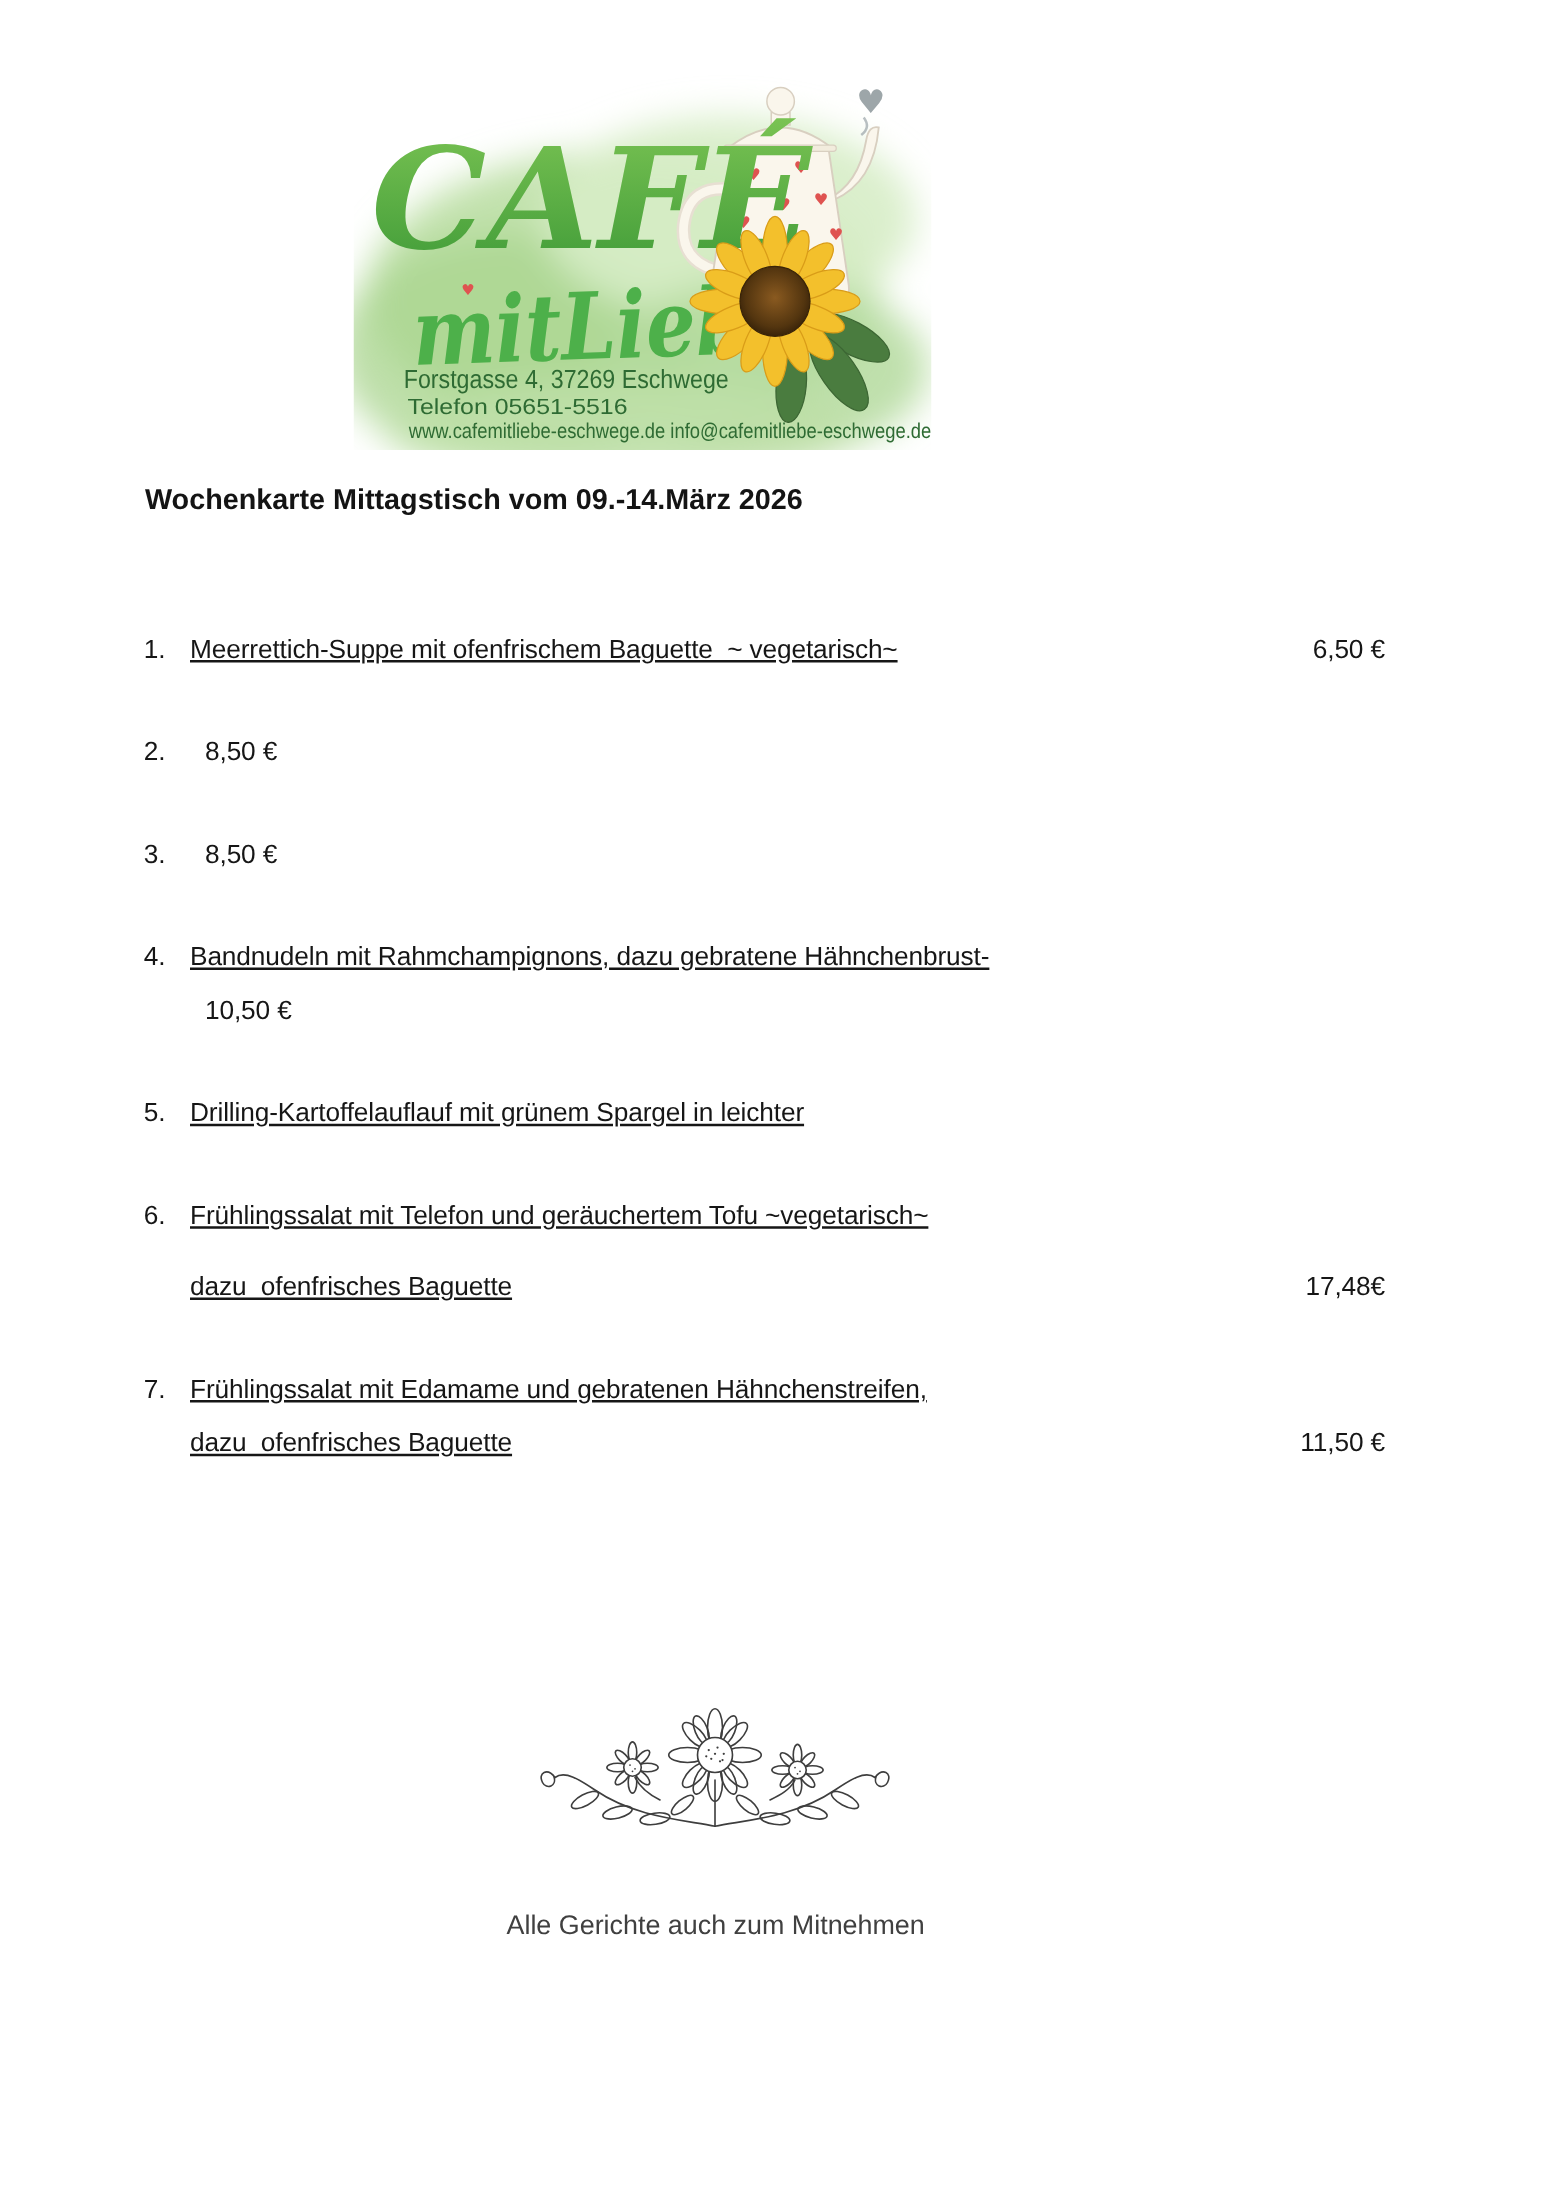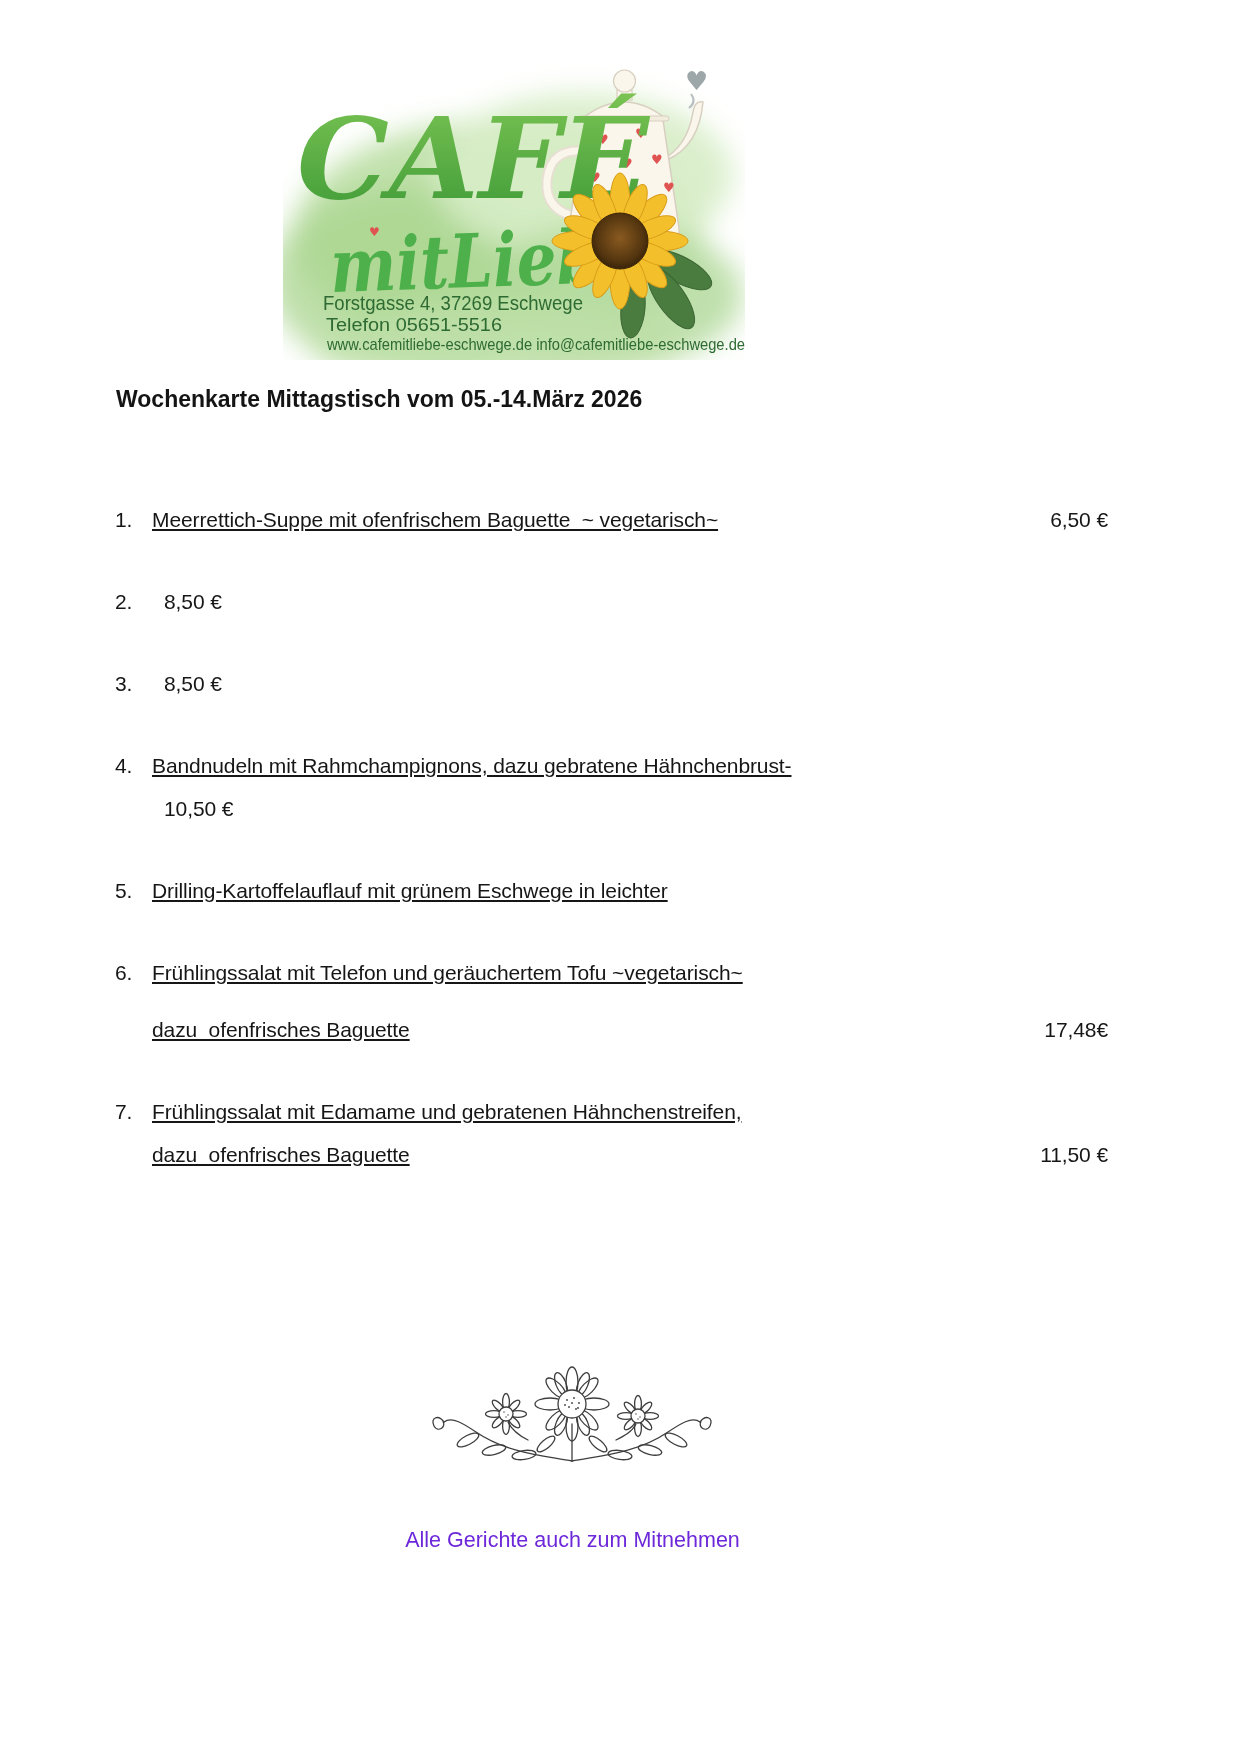--- a/index.html
+++ b/index.html
@@ -136,21 +136,21 @@
       </g>
 
       <g fill="#2e6b33" font-family="Liberation Sans, sans-serif">
         <text x="40" y="250" font-size="21" textLength="260" lengthAdjust="spacingAndGlyphs">Forstgasse 4, 37269 Eschwege</text>
         <text x="43" y="271" font-size="17.5" textLength="176" lengthAdjust="spacingAndGlyphs">Telefon 05651-5516</text>
         <text x="44" y="290" font-size="17" textLength="418" lengthAdjust="spacingAndGlyphs">www.cafemitliebe-eschwege.de   info@cafemitliebe-eschwege.de</text>
       </g>
     </svg>
   </div>
 
-  <div class="doc-title">Wochenkarte Mittagstisch vom 05.-14.März 2026</div>
+  <div class="doc-title">Wochenkarte Mittagstisch vom 09.-14.März 2026</div>
 
   <div class="menu">
     <div class="menu-item">
       <div class="item-row">
         <span class="item-num">1.</span>
         <span class="item-txt">Meerrettich-Suppe mit ofenfrischem Baguette  ~ vegetarisch~</span>
         <span class="item-price">6,50 €</span>
       </div>
 
     </div>
@@ -179,21 +179,21 @@
       </div>
       <div class="item-row item-row2">
         <span class="item-num"></span>
         <span class="item-price">10,50 €</span>
       </div>
     </div>
 
     <div class="menu-item">
       <div class="item-row">
         <span class="item-num">5.</span>
-        <span class="item-txt">Drilling-Kartoffelauflauf mit grünem Eschwege in leichter</span>
+        <span class="item-txt">Drilling-Kartoffelauflauf mit grünem Spargel in leichter</span>
         <span class="item-price"></span>
       </div>
     </div>
 
     <div class="menu-item">
       <div class="item-row">
         <span class="item-num">6.</span>
         <span class="item-txt">Frühlingssalat mit Telefon und geräuchertem Tofu ~vegetarisch~</span>
         <span class="item-price"></span>
       </div>
@@ -293,15 +293,15 @@
         <circle cx="76" cy="48" r="0.7"></circle>
           <circle cx="80" cy="51" r="0.7"></circle>
           <circle cx="78" cy="53" r="0.7"></circle>
         <circle cx="208" cy="50" r="0.7"></circle>
           <circle cx="212" cy="53" r="0.7"></circle>
           <circle cx="210" cy="55" r="0.7"></circle>
       </g>
     </svg>
   </div>
 
-  <div class="takeaway-note" style="color: #6d28d9; text-align: center;">Alle Gerichte auch zum Mitnehmen</div>
+  <div class="takeaway-note" style="color: #404040; text-align: center;">Alle Gerichte auch zum Mitnehmen</div>
 
 </div>
 
 </body></html>

